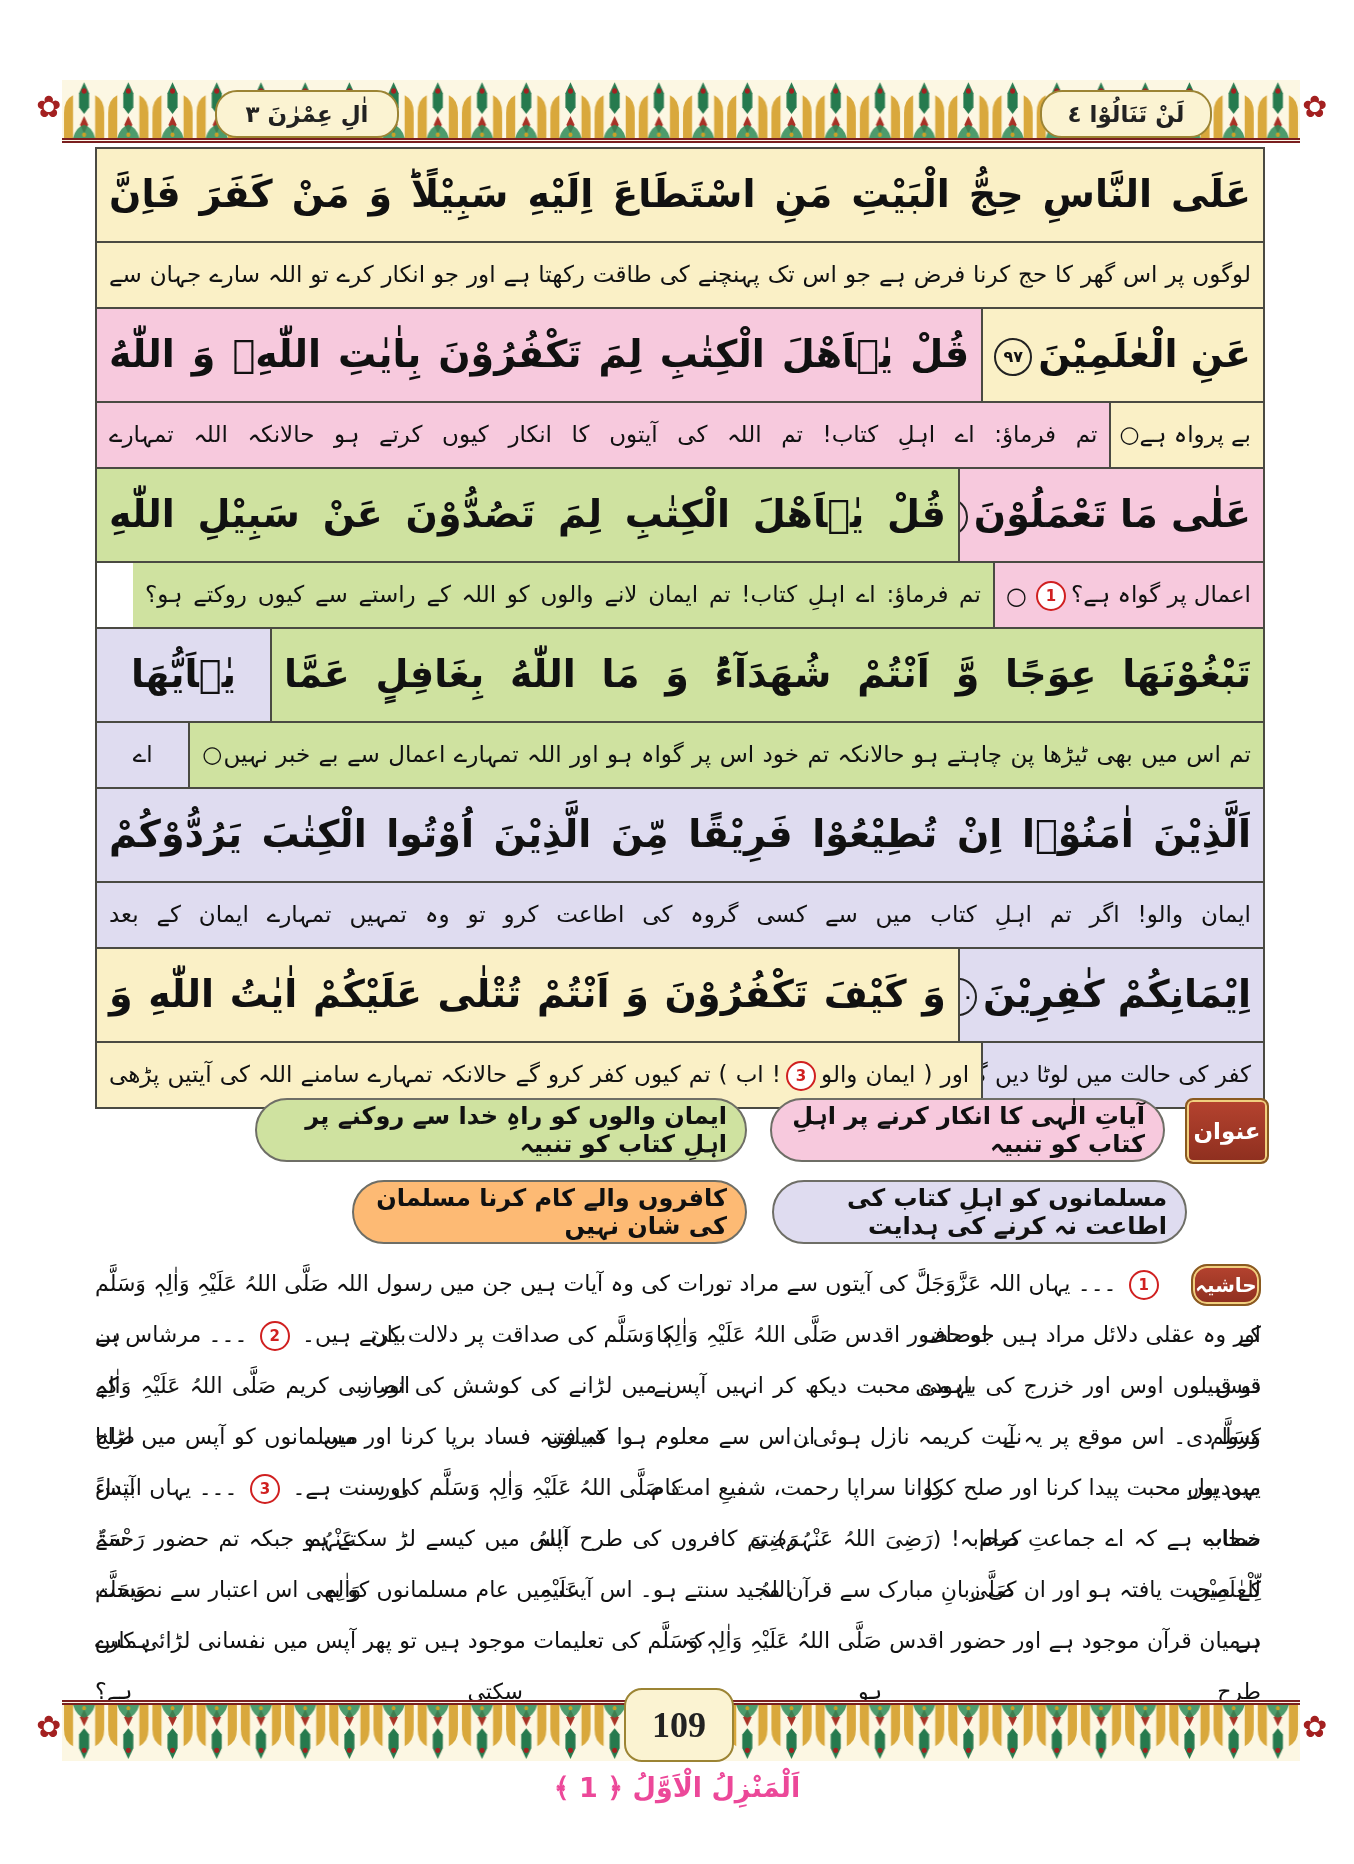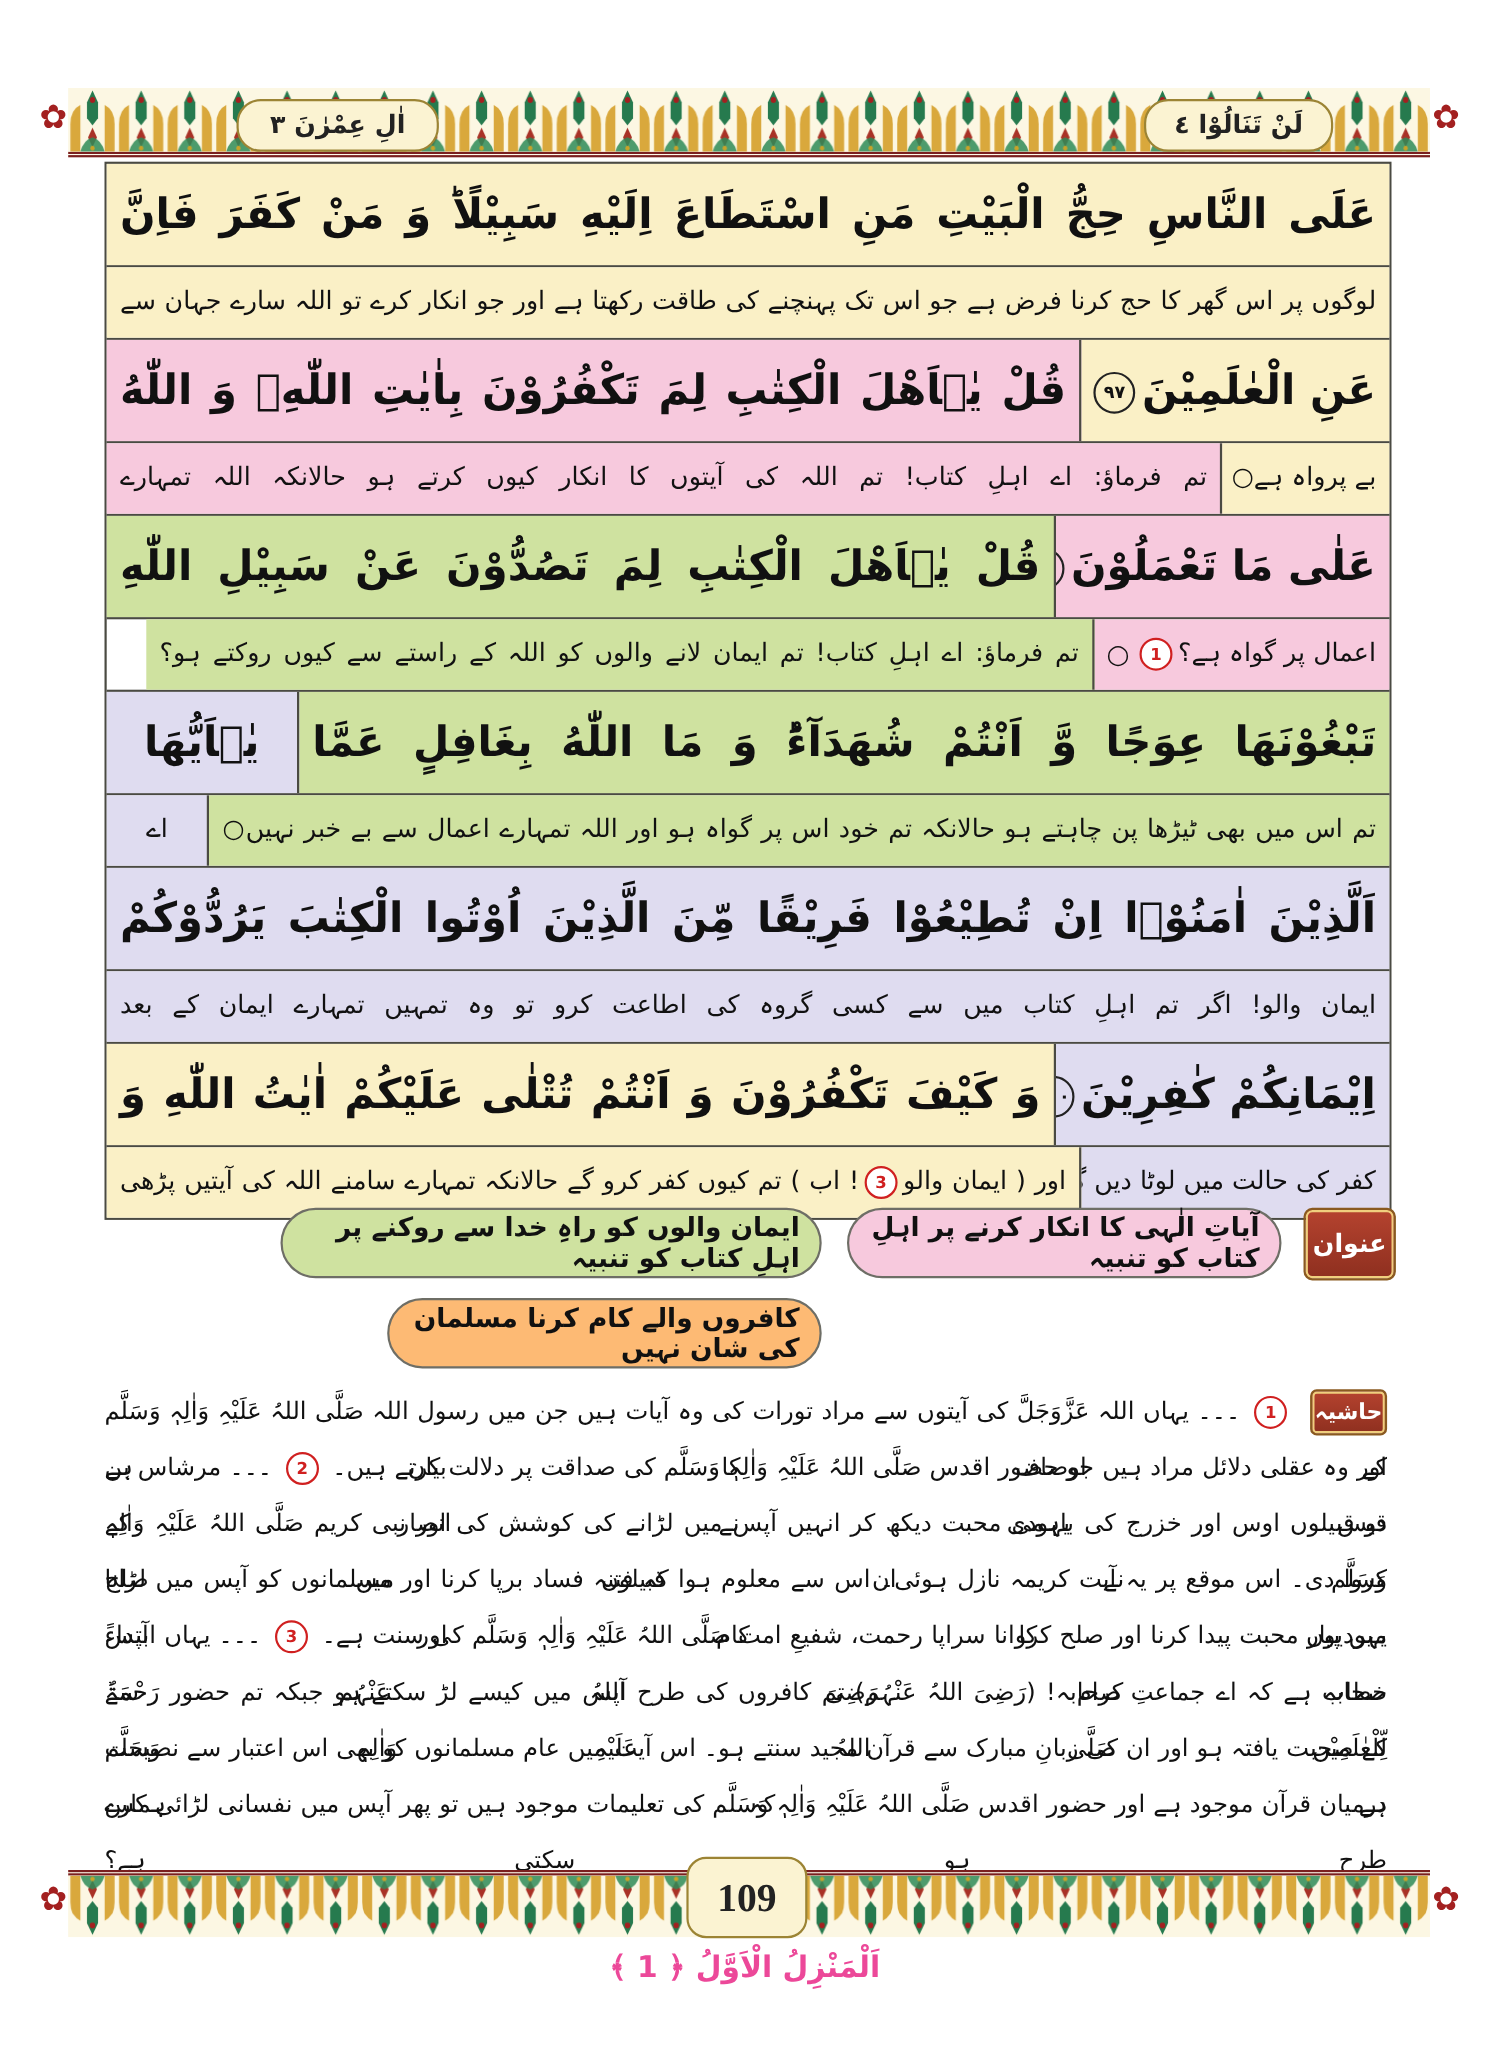--- a/index.html
+++ b/index.html
@@ -51,21 +51,21 @@
       color:#111;box-sizing:border-box;padding:0 18px;}
   .pill-1{left:770px;top:1098px;width:395px;background:#F7C9DD;}
   .pill-2{left:255px;top:1098px;width:492px;background:#CFE2A0;}
   .pill-3{left:772px;top:1180px;width:415px;background:#DFDCF0;}
   .pill-4{left:352px;top:1180px;width:395px;background:#fdba74;}
 
   
   .footnotes{position:absolute;left:95px;top:1258px;width:1166px;direction:rtl;color:#111;}
   .fn-line{font-size:22px;line-height:51px;text-align:justify;text-align-last:justify;height:51px;}
   .fn-line .badge-sm{display:inline-flex;width:66px;height:38px;vertical-align:middle;
-      margin:0 0 0 8px;border-radius:6px;font-size:20px;}
+      margin:0 0 0 20px;border-radius:16px;font-size:20px;}
 
   
   .pageno{left:624px;top:1688px;width:106px;height:70px;border-radius:18px;font-size:36px;
       font-family:"Liberation Serif",serif;}
   .manzil{position:absolute;left:0;top:1772px;width:100%;text-align:center;font-size:27px;
       font-weight:bold;color:#ec4899;}
 </style>
 </head>
 <body>
 
@@ -199,20 +199,23 @@
 
   <div class="badge badge-unwan">
     <span>عنوان</span>
   </div>
   <div class="pill pill-1">
     <span>آیاتِ الٰہی کا انکار کرنے پر اہلِ کتاب کو تنبیہ</span>
   </div>
   <div class="pill pill-2">
     <span>ایمان والوں کو راہِ خدا سے روکنے پر اہلِ کتاب کو تنبیہ</span>
   </div>
+  <div class="pill pill-3">
+    <span>مسلمانوں کو اہلِ کتاب کی اطاعت نہ کرنے کی ہدایت</span>
+  </div>
   <div class="pill pill-4">
     <span>کافروں والے کام کرنا مسلمان کی شان نہیں</span>
   </div>
 
   <div class="footnotes">
     <div class="fn-line">
       <span class="badge badge-sm">حاشیہ</span>
       <span class="fnm">1</span>
       <span>۔۔۔ یہاں اللہ عَزَّوَجَلَّ کی آیتوں سے مراد تورات کی وہ آیات ہیں جن میں رسول اللہ صَلَّی اللہُ عَلَیْہِ وَاٰلِہٖ وَسَلَّم کے اوصاف کا بیان ہے</span>
     </div>

